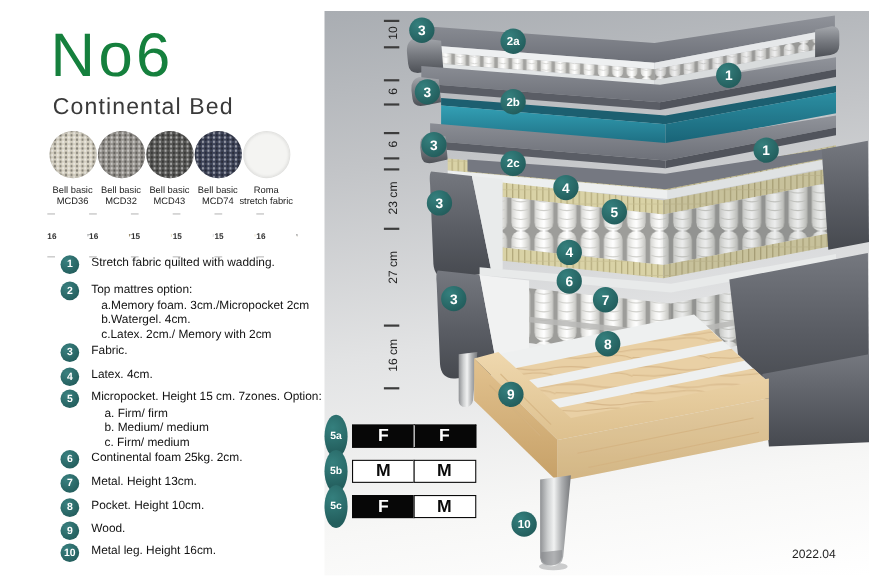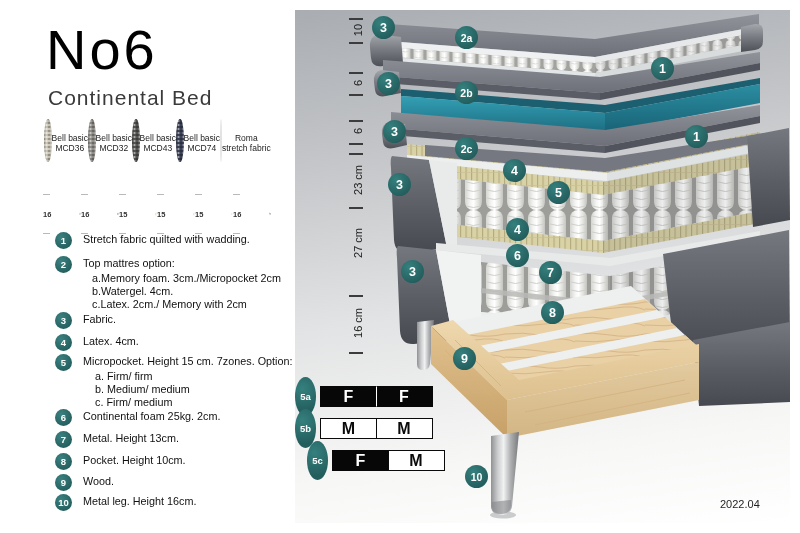--- a/index.html
+++ b/index.html
@@ -1,24 +1,24 @@
 <!DOCTYPE html>
 <html><head>
 <meta charset="utf-8">
 <style>
   html,body{margin:0;padding:0;}
   body{width:800px;height:533px;font-family:"Liberation Sans",sans-serif;background:#fff;}
   .page{position:relative;width:800px;height:533px;background:#fff;overflow:hidden;}
 
   
-  .title{position:absolute;left:46px;top:22px;font-size:56px;font-weight:300;letter-spacing:3px;color:#000000;line-height:1;}
+  .title{position:absolute;left:46px;top:22px;font-size:56px;font-weight:300;letter-spacing:3px;color:#15803d;line-height:1;}
   .subtitle{position:absolute;left:48px;top:86px;font-size:21px;font-weight:300;letter-spacing:1px;color:#3a3a3a;}
 
   .swatches{position:absolute;left:44px;top:119px;display:flex;}
-  .swatch-cell{width:44px;display:flex;flex-direction:row;align-items:center;}
+  .swatch-cell{width:44px;display:flex;flex-direction:column;align-items:center;}
   .swatch-circle{width:43px;height:43px;border-radius:50%;position:relative;box-shadow:inset 0 0 4px rgba(0,0,0,.25);}
   .swatch-circle:not(.plain)::after{content:"";position:absolute;inset:0;border-radius:50%;
     background-image:radial-gradient(rgba(255,255,255,.5) 1px,transparent 1.3px),radial-gradient(rgba(0,0,0,.38) 1px,transparent 1.3px);
     background-size:5px 4px,5px 4px;background-position:0 0,2.5px 2px;}
   .swatch-circle.plain{box-shadow:inset 0 0 3px rgba(0,0,0,.12);border:1px solid #e2e2e0;width:41px;height:41px;}
   .swatch-label{margin-top:5px;font-size:8.5px;line-height:10px;color:#222;text-align:center;white-space:nowrap;}
 
   .legs{position:absolute;left:43px;top:192px;display:flex;}
   .leg-cell{width:38px;height:44px;display:flex;align-items:center;position:relative;gap:26px;}
   .leg-cell::before,.leg-cell::after{content:"";position:absolute;left:0;width:7px;height:1px;background:#b9b9b9;}
@@ -417,21 +417,21 @@
         <span class="fcell dark" style="border-left-color:#fff">F</span>
       </span>
     </div>
     <div class="frow" style="left:0;top:399px">
       <span class="fbadge">5b</span>
       <span class="fcells">
         <span class="fcell light">M</span>
         <span class="fcell light">M</span>
       </span>
     </div>
-    <div class="frow" style="left:12px;top:431px">
+    <div class="frow" style="left:0;top:431px">
       <span class="fbadge">5c</span>
       <span class="fcells">
         <span class="fcell dark">F</span>
         <span class="fcell light">M</span>
       </span>
     </div>
 
     <div class="version">2022.04</div>
   </div>
 </div>

